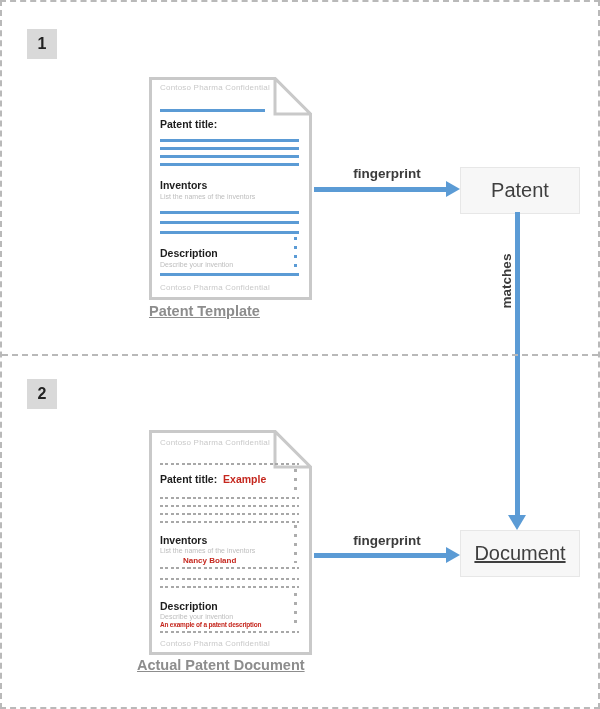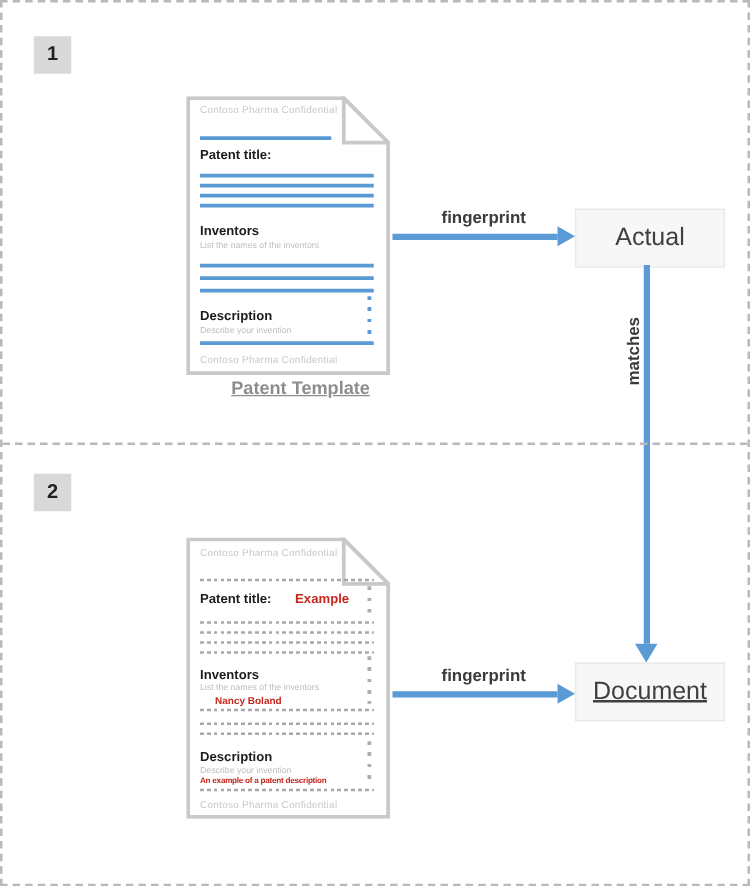--- a/index.html
+++ b/index.html
@@ -72,27 +72,27 @@
     <div class="doc-hint" style="left:11px;top:116px;">List the names of the inventors</div>
     <div class="blue-line" style="left:11px;top:134px;width:139px;"></div>
     <div class="blue-line" style="left:11px;top:144px;width:139px;"></div>
     <div class="blue-line" style="left:11px;top:154px;width:139px;"></div>
     <div class="vdots-blue" style="left:145px;top:160px;height:36px;"></div>
     <div class="doc-label" style="left:11px;top:170px;">Description</div>
     <div class="doc-hint" style="left:11px;top:184px;">Describe your invention</div>
     <div class="blue-line" style="left:11px;top:196px;width:139px;"></div>
     <div class="doc-conf" style="left:11px;top:206px;">Contoso Pharma Confidential</div>
   </div>
-  <div class="caption" style="left:147px;top:301px;margin-left:36px;">Patent Template</div>
+  <div class="caption" style="left:147px;top:301px;">Patent Template</div>
 
   <div class="flow-label" style="left:312px;top:164px;width:146px;">fingerprint</div>
   <div class="shaft-h" style="left:312px;top:185px;width:132px;"></div>
   <div class="head-right" style="left:444px;top:179px;"></div>
 
-  <div class="node" style="left:458px;top:165px;">Actual</div>
+  <div class="node" style="left:458px;top:165px;">Patent</div>
 
   <div class="shaft-v" style="left:513px;top:210px;height:303px;"></div>
   <div class="head-down" style="left:506px;top:513px;"></div>
   <div class="matches-box">
     <span>matches</span>
   </div>
 
   <div class="divider" style="top:352px;"></div>
 
   <div class="badge" style="left:25px;top:377px;">2</div>
@@ -100,40 +100,41 @@
   <div class="doc" style="left:147px;top:428px;height:225px;">
     <svg width="163" height="225" viewBox="0 0 163 225">
       <path d="M1.5,1.5 L126,1.5 L161.5,37 L161.5,223.5 L1.5,223.5 Z" fill="#ffffff" stroke="#C9C9C9" stroke-width="3"></path>
       <path d="M126,1.5 L161.5,37 L126,37 Z" fill="#ffffff" stroke="#C9C9C9" stroke-width="3"></path>
     </svg>
     <div class="doc-conf" style="left:11px;top:8px;">Contoso Pharma Confidential</div>
     <div class="dash-line" style="left:11px;top:33px;width:139px;"></div>
     <div class="vdots-gray" style="left:145px;top:39px;height:21px;"></div>
     <div class="doc-label" style="left:11px;top:43px;">
       <span>Patent title:</span>
-      <span class="doc-red" style="position:static;margin-left:16px;font-size:10.5px;">Example</span>
+      <span class="doc-red" style="position:static;margin-left:3px;font-size:10.5px;">Example</span>
     </div>
     <div class="dash-line" style="left:11px;top:67px;width:139px;"></div>
     <div class="dash-line" style="left:11px;top:75px;width:139px;"></div>
     <div class="dash-line" style="left:11px;top:83px;width:139px;"></div>
     <div class="dash-line" style="left:11px;top:91px;width:139px;"></div>
     <div class="vdots-gray" style="left:145px;top:95px;height:38px;"></div>
     <div class="doc-label" style="left:11px;top:104px;">Inventors</div>
     <div class="doc-hint" style="left:11px;top:117px;">List the names of the inventors</div>
-    <div class="doc-red" style="left:0;top:126px;font-size:8px;padding-left:23px;">Nancy Boland</div>
+    <div class="doc-red" style="left:11px;top:126px;font-size:8px;padding-left:23px;">Nancy Boland</div>
     <div class="dash-line" style="left:11px;top:137px;width:139px;"></div>
     <div class="dash-line" style="left:11px;top:148px;width:139px;"></div>
     <div class="dash-line" style="left:11px;top:156px;width:139px;"></div>
     <div class="vdots-gray" style="left:145px;top:163px;height:34px;"></div>
     <div class="doc-label" style="left:11px;top:170px;">Description</div>
     <div class="doc-hint" style="left:11px;top:183px;">Describe your invention</div>
     <div class="doc-red" style="left:11px;top:191px;font-size:6.5px;letter-spacing:-0.2px;">An example of a patent description</div>
     <div class="dash-line" style="left:11px;top:201px;width:139px;"></div>
     <div class="doc-conf" style="left:11px;top:209px;">Contoso Pharma Confidential</div>
   </div>
+  <div class="caption" style="left:135px;top:655px;">Actual Patent Document</div>
 
   <div class="flow-label" style="left:312px;top:531px;width:146px;">fingerprint</div>
   <div class="shaft-h" style="left:312px;top:551px;width:132px;"></div>
   <div class="head-right" style="left:444px;top:545px;"></div>
 
   <div class="node" style="left:458px;top:528px;text-decoration:underline;">Document</div>
 
 </div>
 
 </body></html>

